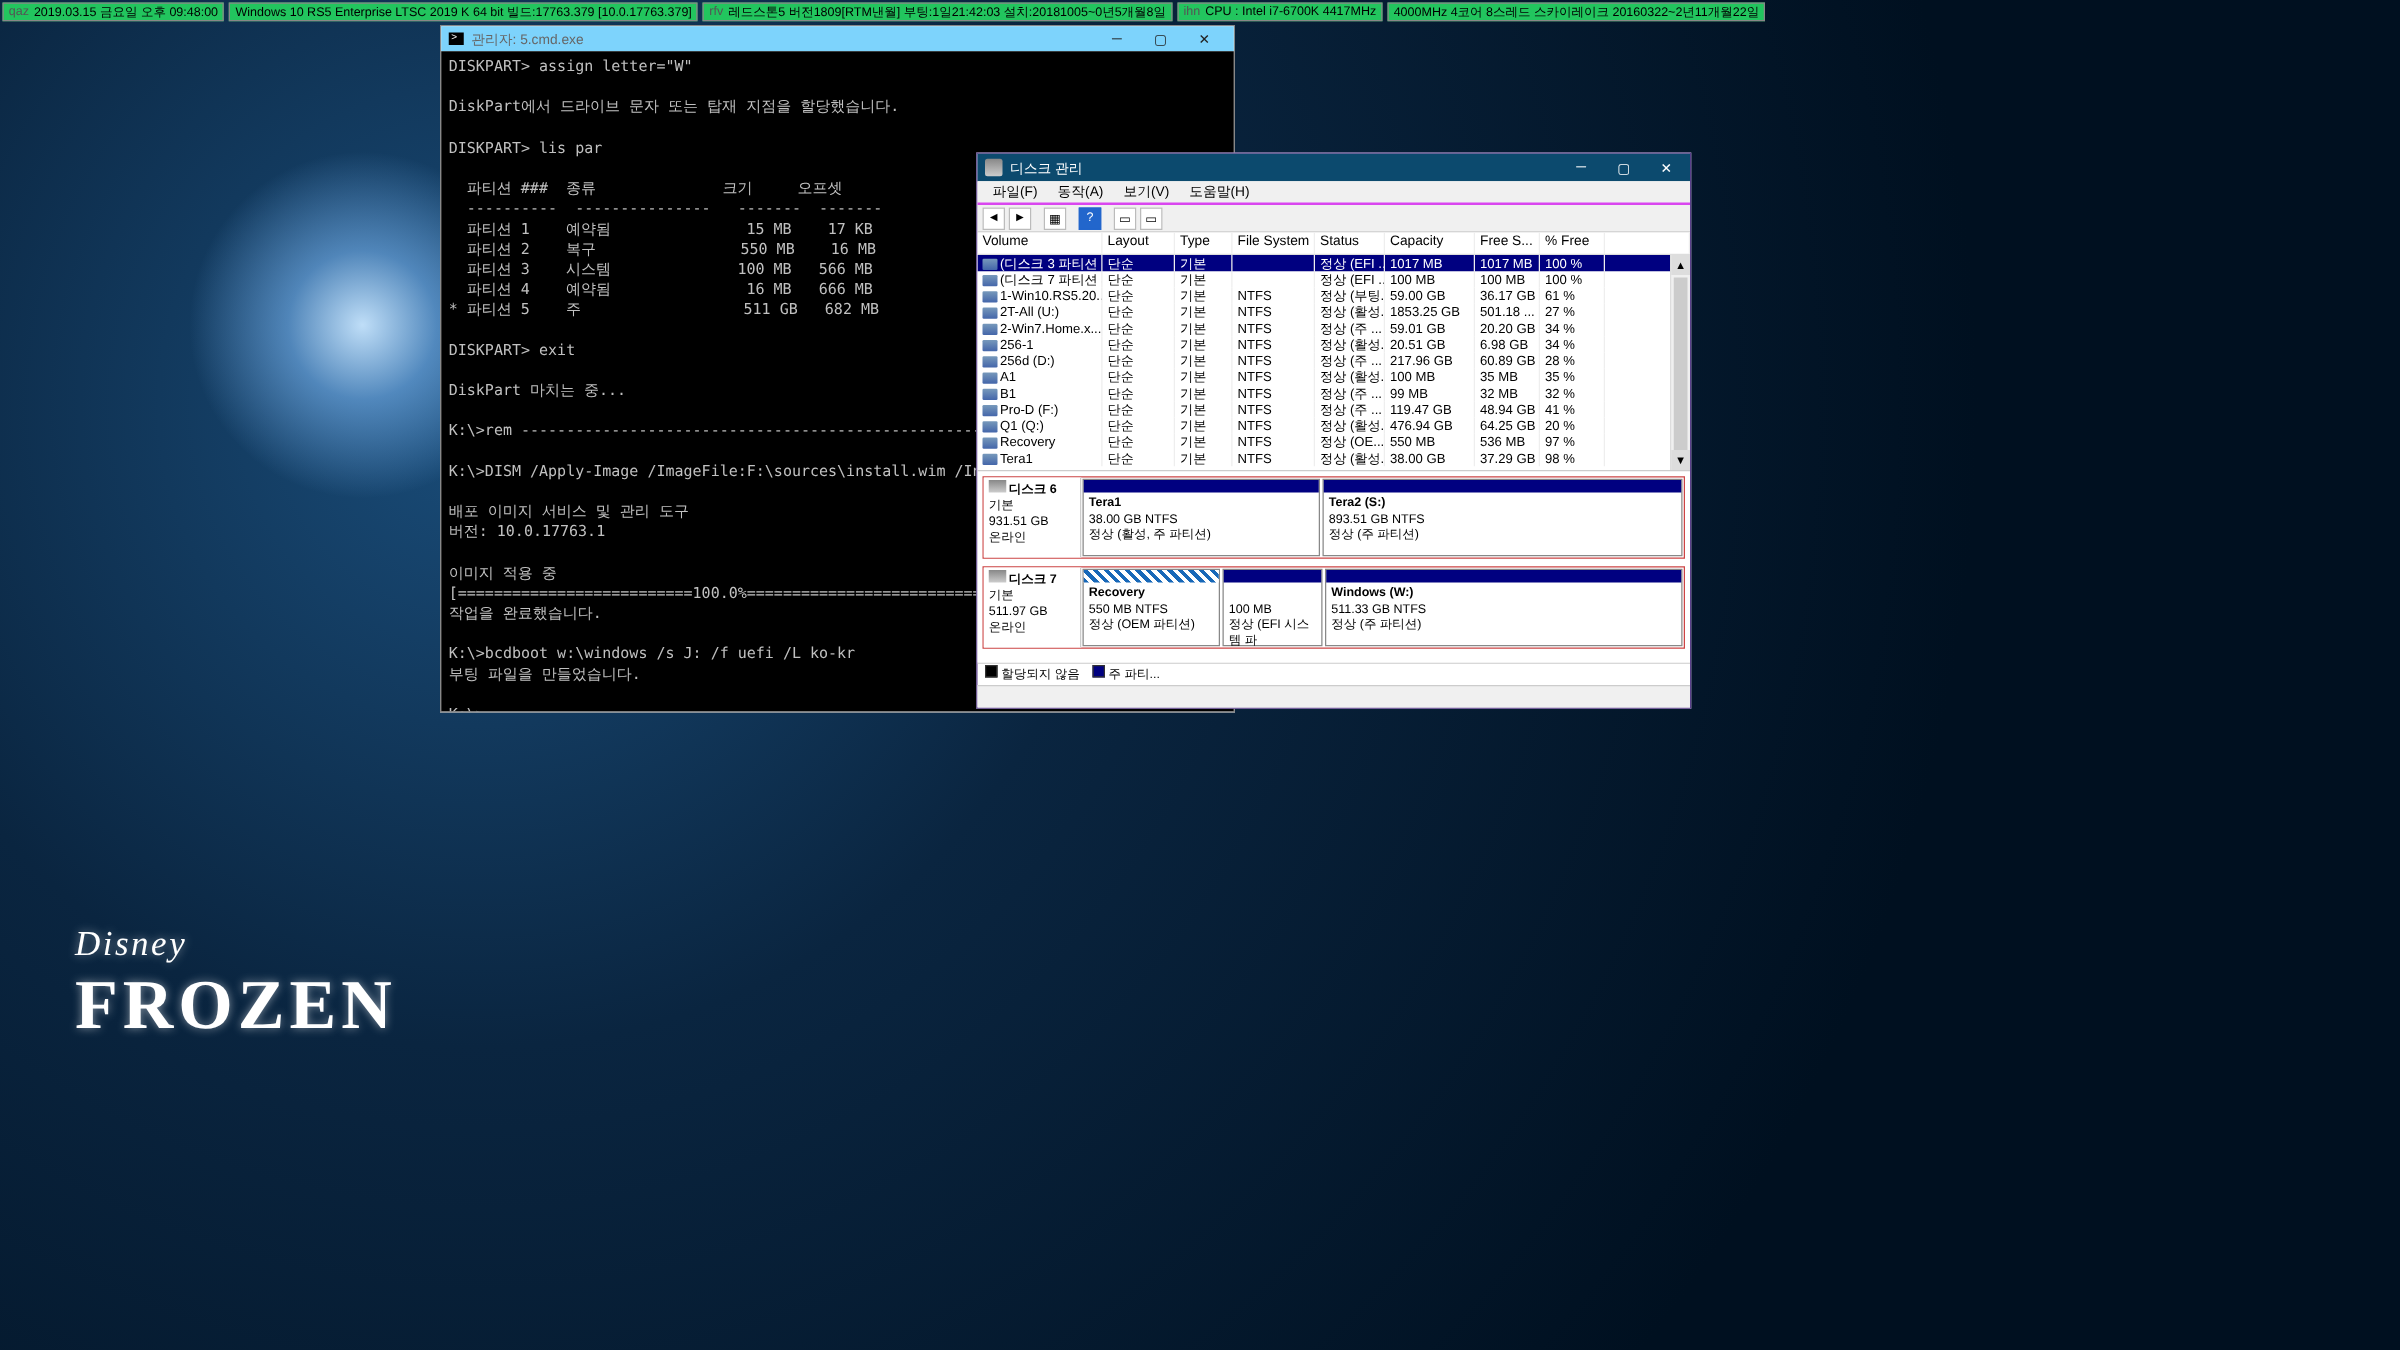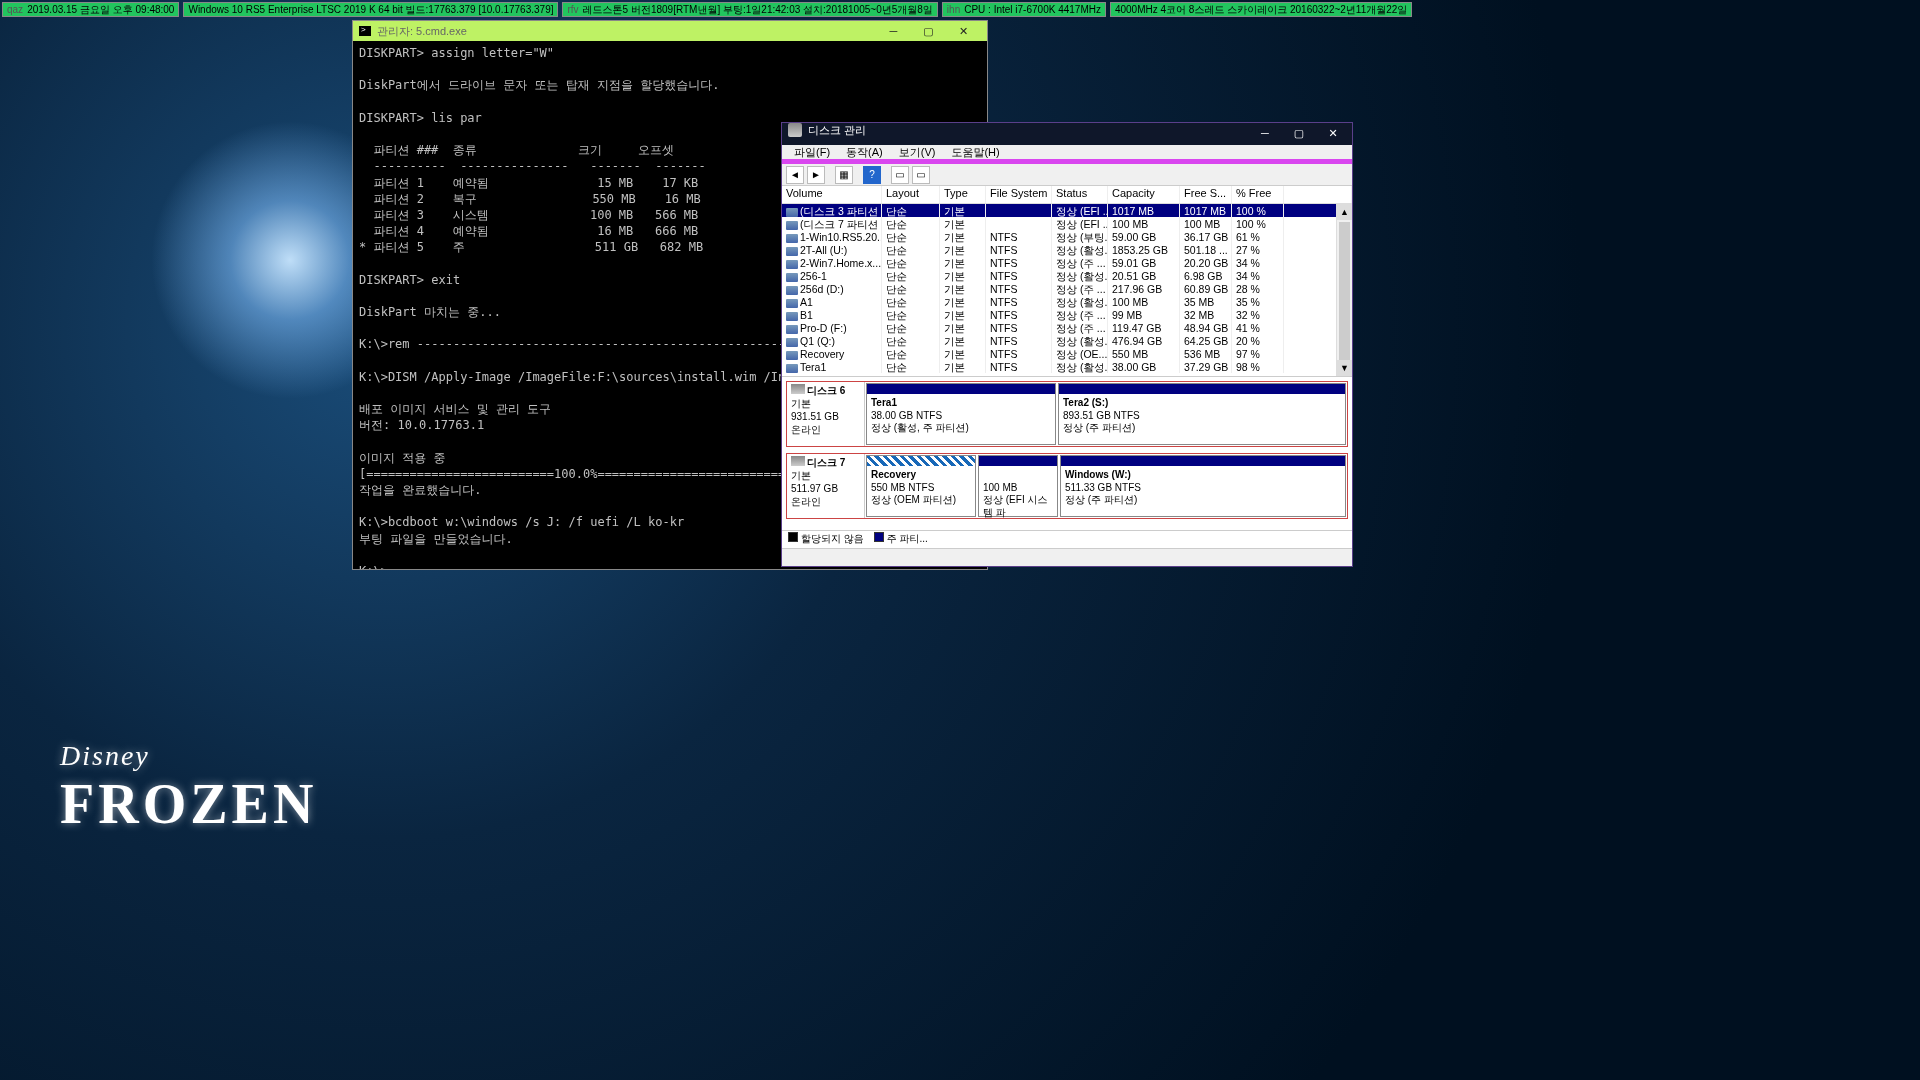--- a/index.html
+++ b/index.html
@@ -25,42 +25,42 @@
 
 .info-bars { position: absolute; top: 0; left: 0; right: 0; display: flex; gap: 4px; padding: 2px; }
 .info-bar { background: #22c55e; border: 1px solid #888; font-size: 10px; padding: 1px 4px; display: flex; align-items: center; height: 15px; white-space: nowrap; }
 .info-bar .lbl { color: #555; margin-right: 4px; }
 
 
 .cmd-win {
   position: absolute; left: 352px; top: 20px; width: 636px; height: 550px;
   background: #fff; border: 1px solid #888; display: flex; flex-direction: column;
 }
-.cmd-title { height: 20px; background: #bef264; display: flex; align-items: center; font-size: 11px; color: #666; padding: 0 6px; }
+.cmd-title { height: 20px; background: #7dd3fc; display: flex; align-items: center; font-size: 11px; color: #666; padding: 0 6px; }
 .cmd-title .icon-cmd { width: 12px; height: 10px; background: #000; margin-right: 6px; position: relative; }
 .cmd-title .icon-cmd::after { content:">"; color:#fff; font-size:8px; position:absolute; left:2px; top:-1px; }
 .cmd-title .spacer { flex: 1; }
 .cmd-btn { width: 35px; height: 18px; display: inline-flex; align-items: center; justify-content: center; font-size: 11px; color: #222; }
 .cmd-body {
   flex: 1; background: #000; color: #c0c0c0;
   font-family: Consolas, "Lucida Console", monospace;
   font-size: 12px; line-height: 1.35; padding: 4px 6px; white-space: pre; overflow: hidden;
 }
 
 
 .dm-win {
   position: absolute; left: 781px; top: 122px; width: 572px; height: 445px;
   background: #fff; border: 1px solid #5a3f8a; display: flex; flex-direction: column;
   font-size: 11px;
 }
-.dm-title { height: 22px; background: #0f172a; color: #fff; display: flex; padding: 0 2px 0 6px; }
+.dm-title { height: 22px; background: #0c4a6e; color: #fff; display: flex; align-items: center; padding: 0 2px 0 6px; }
 .dm-title .icon-disk { width: 14px; height: 14px; background: linear-gradient(180deg,#888,#ccc); border-radius: 2px; margin-right: 6px; position:relative; }
 .dm-title .spacer { flex: 1; }
 .dm-tbtn { width: 34px; height: 20px; display: inline-flex; align-items: center; justify-content: center; color: #fff; }
-.dm-menu { height: 19px; background: #f0f0f0; display: flex; align-items: center; padding: 0 4px; gap: 0; border-bottom: 5px solid #d946ef; }
+.dm-menu { height: 19px; background: #f0f0f0; display: flex; align-items: center; padding: 0 4px; gap: 0; border-bottom: 2px solid #d946ef; }
 .dm-menu span { padding: 2px 8px; cursor: default; }
 .dm-tool { height: 22px; background: #f0f0f0; display: flex; align-items: center; padding: 0 4px; gap: 3px; border-bottom: 1px solid #ccc; }
 .tbtn { width: 18px; height: 18px; border: 1px solid #bbb; background: #fff; display:inline-flex; align-items:center; justify-content:center; font-size:10px; }
 .tbtn.blue { background:#2266cc; color:#fff; border-color:#2266cc; }
 
 .dm-cols { display: flex; height: 18px; background: #fff; border-bottom: 1px solid #ddd; }
 .dm-cols > div, .dm-row > div { border-right: 1px solid #eee; padding: 1px 4px; overflow: hidden; white-space: nowrap; }
 .c-vol{width:100px;} .c-lay{width:58px;} .c-typ{width:46px;} .c-fs{width:66px;} .c-st{width:56px;} .c-cap{width:72px;} .c-fr{width:52px;} .c-pf{width:52px;} .c-xtra{flex:1;}
 .dm-list { flex: 0 0 172px; overflow: hidden; background: #fff; position:relative; }
 .dm-row { display: flex; height: 13px; font-size: 10.5px; line-height:13px; }

